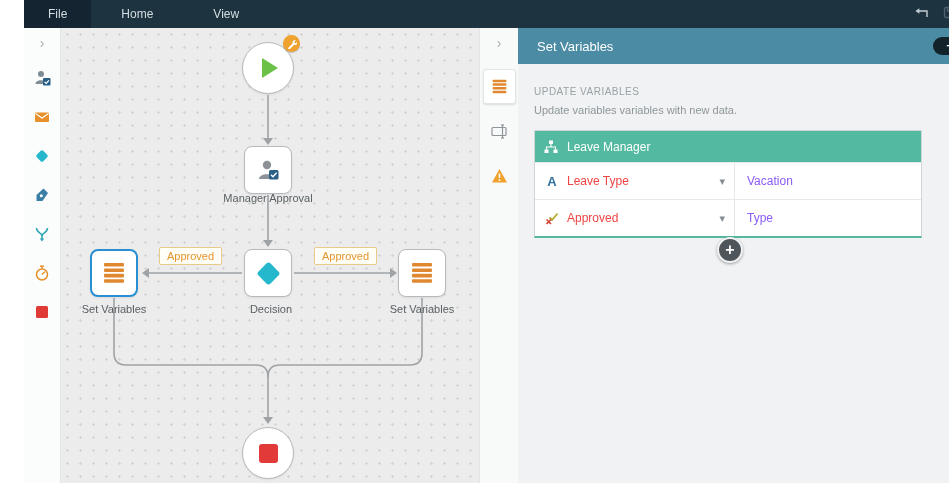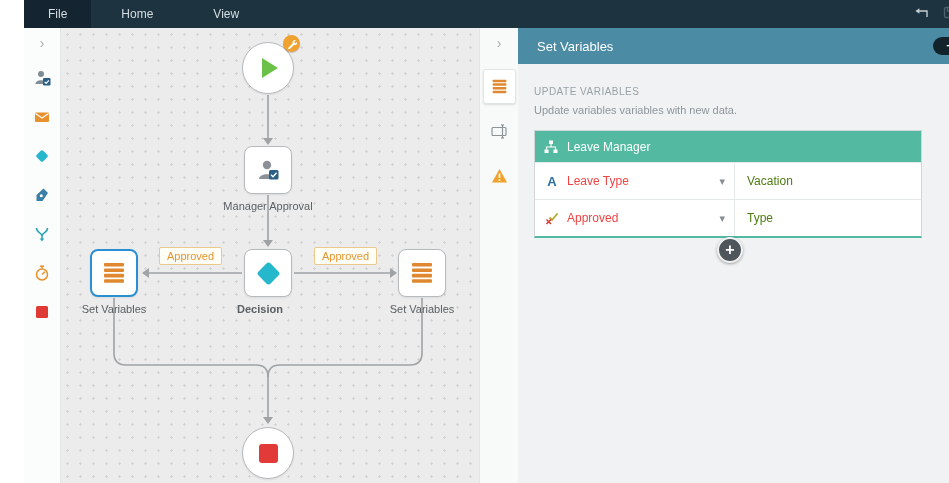--- a/index.html
+++ b/index.html
@@ -59,21 +59,21 @@
   .var-card{background:#fff;border:1px solid #d0d6d8;border-bottom:2px solid #54b9a1;width:388px;box-sizing:border-box;}
   .vc-header{height:31px;background:#54b9a1;display:flex;align-items:center;padding-left:9px;
              color:#fff;font-size:12px;gap:9px;}
   .vc-row{height:36px;display:flex;border-top:1px solid #e6e9ea;background:#fff;}
   .vc-left{width:200px;display:flex;align-items:center;padding:0 9px;border-right:1px solid #e6e9ea;
            box-sizing:border-box;cursor:pointer;}
   .vc-icon{width:16px;display:flex;align-items:center;justify-content:center;}
   .type-letter{color:#2f6f9f;font-weight:bold;font-size:13px;}
   .vc-label{flex:1;font-size:12px;color:#ef4444;margin-left:7px;}
   .vc-chevron{color:#868d91;font-size:11px;}
-  .vc-value{flex:1;display:flex;align-items:center;padding-left:12px;font-size:12px;color:#4d7c0f;}
+  .vc-value{flex:1;display:flex;align-items:center;padding-left:12px;font-size:12px;color:#8b5cf6;}
   .add-row-btn{width:22px;height:22px;border-radius:50%;background:#4e565b;color:#fff;display:flex;
                align-items:center;justify-content:center;font-size:16px;font-weight:bold;
                margin:-1px 0 0 183px;position:relative;z-index:3;
                box-shadow:0 1px 3px rgba(0,0,0,0.35);border:2px solid #f1f2f3;box-sizing:content-box;}
 </style>
 </head>
 <body>
 
 <div class="page">
 
@@ -181,26 +181,26 @@
     </div>
 
     <div class="node" style="left:183px;top:118px;">
       <svg width="26" height="26" viewBox="0 0 26 26">
         <circle cx="12" cy="8" r="4.2" fill="#8b9196"></circle>
         <path d="M4 22 c0-6.5 16-6.5 16 0 Z" fill="#8b9196"></path>
         <rect x="14" y="13" width="9.5" height="9.5" rx="1.5" fill="#2a5f86"></rect>
         <path d="M16 17.8 l2 2 3.6-4" stroke="#fff" stroke-width="1.4" fill="none"></path>
       </svg>
     </div>
-    <div class="node-label" style="left:137px;top:172px;">Manager Approval</div>
+    <div class="node-label" style="left:137px;top:164px;">Manager Approval</div>
 
     <div class="node" style="left:183px;top:221px;">
       <div class="diamond"></div>
     </div>
-    <div class="node-label" style="left:129px;top:275px;font-weight:bold;">Decision</div>
+    <div class="node-label" style="left:140px;top:275px;">Decision</div>
 
     <div class="node selected" style="left:29px;top:221px;">
       <svg width="22" height="22" viewBox="0 0 22 22">
         <rect x="1" y="1" width="20" height="3.6" rx="1" fill="#e0882f"></rect>
         <rect x="1" y="6.4" width="20" height="3.6" rx="1" fill="#e0882f"></rect>
         <rect x="1" y="11.8" width="20" height="3.6" rx="1" fill="#e0882f"></rect>
         <rect x="1" y="17.2" width="20" height="3.6" rx="1" fill="#e0882f"></rect>
       </svg>
     </div>
     <div class="node-label" style="left:-17px;top:275px;">Set Variables</div>

